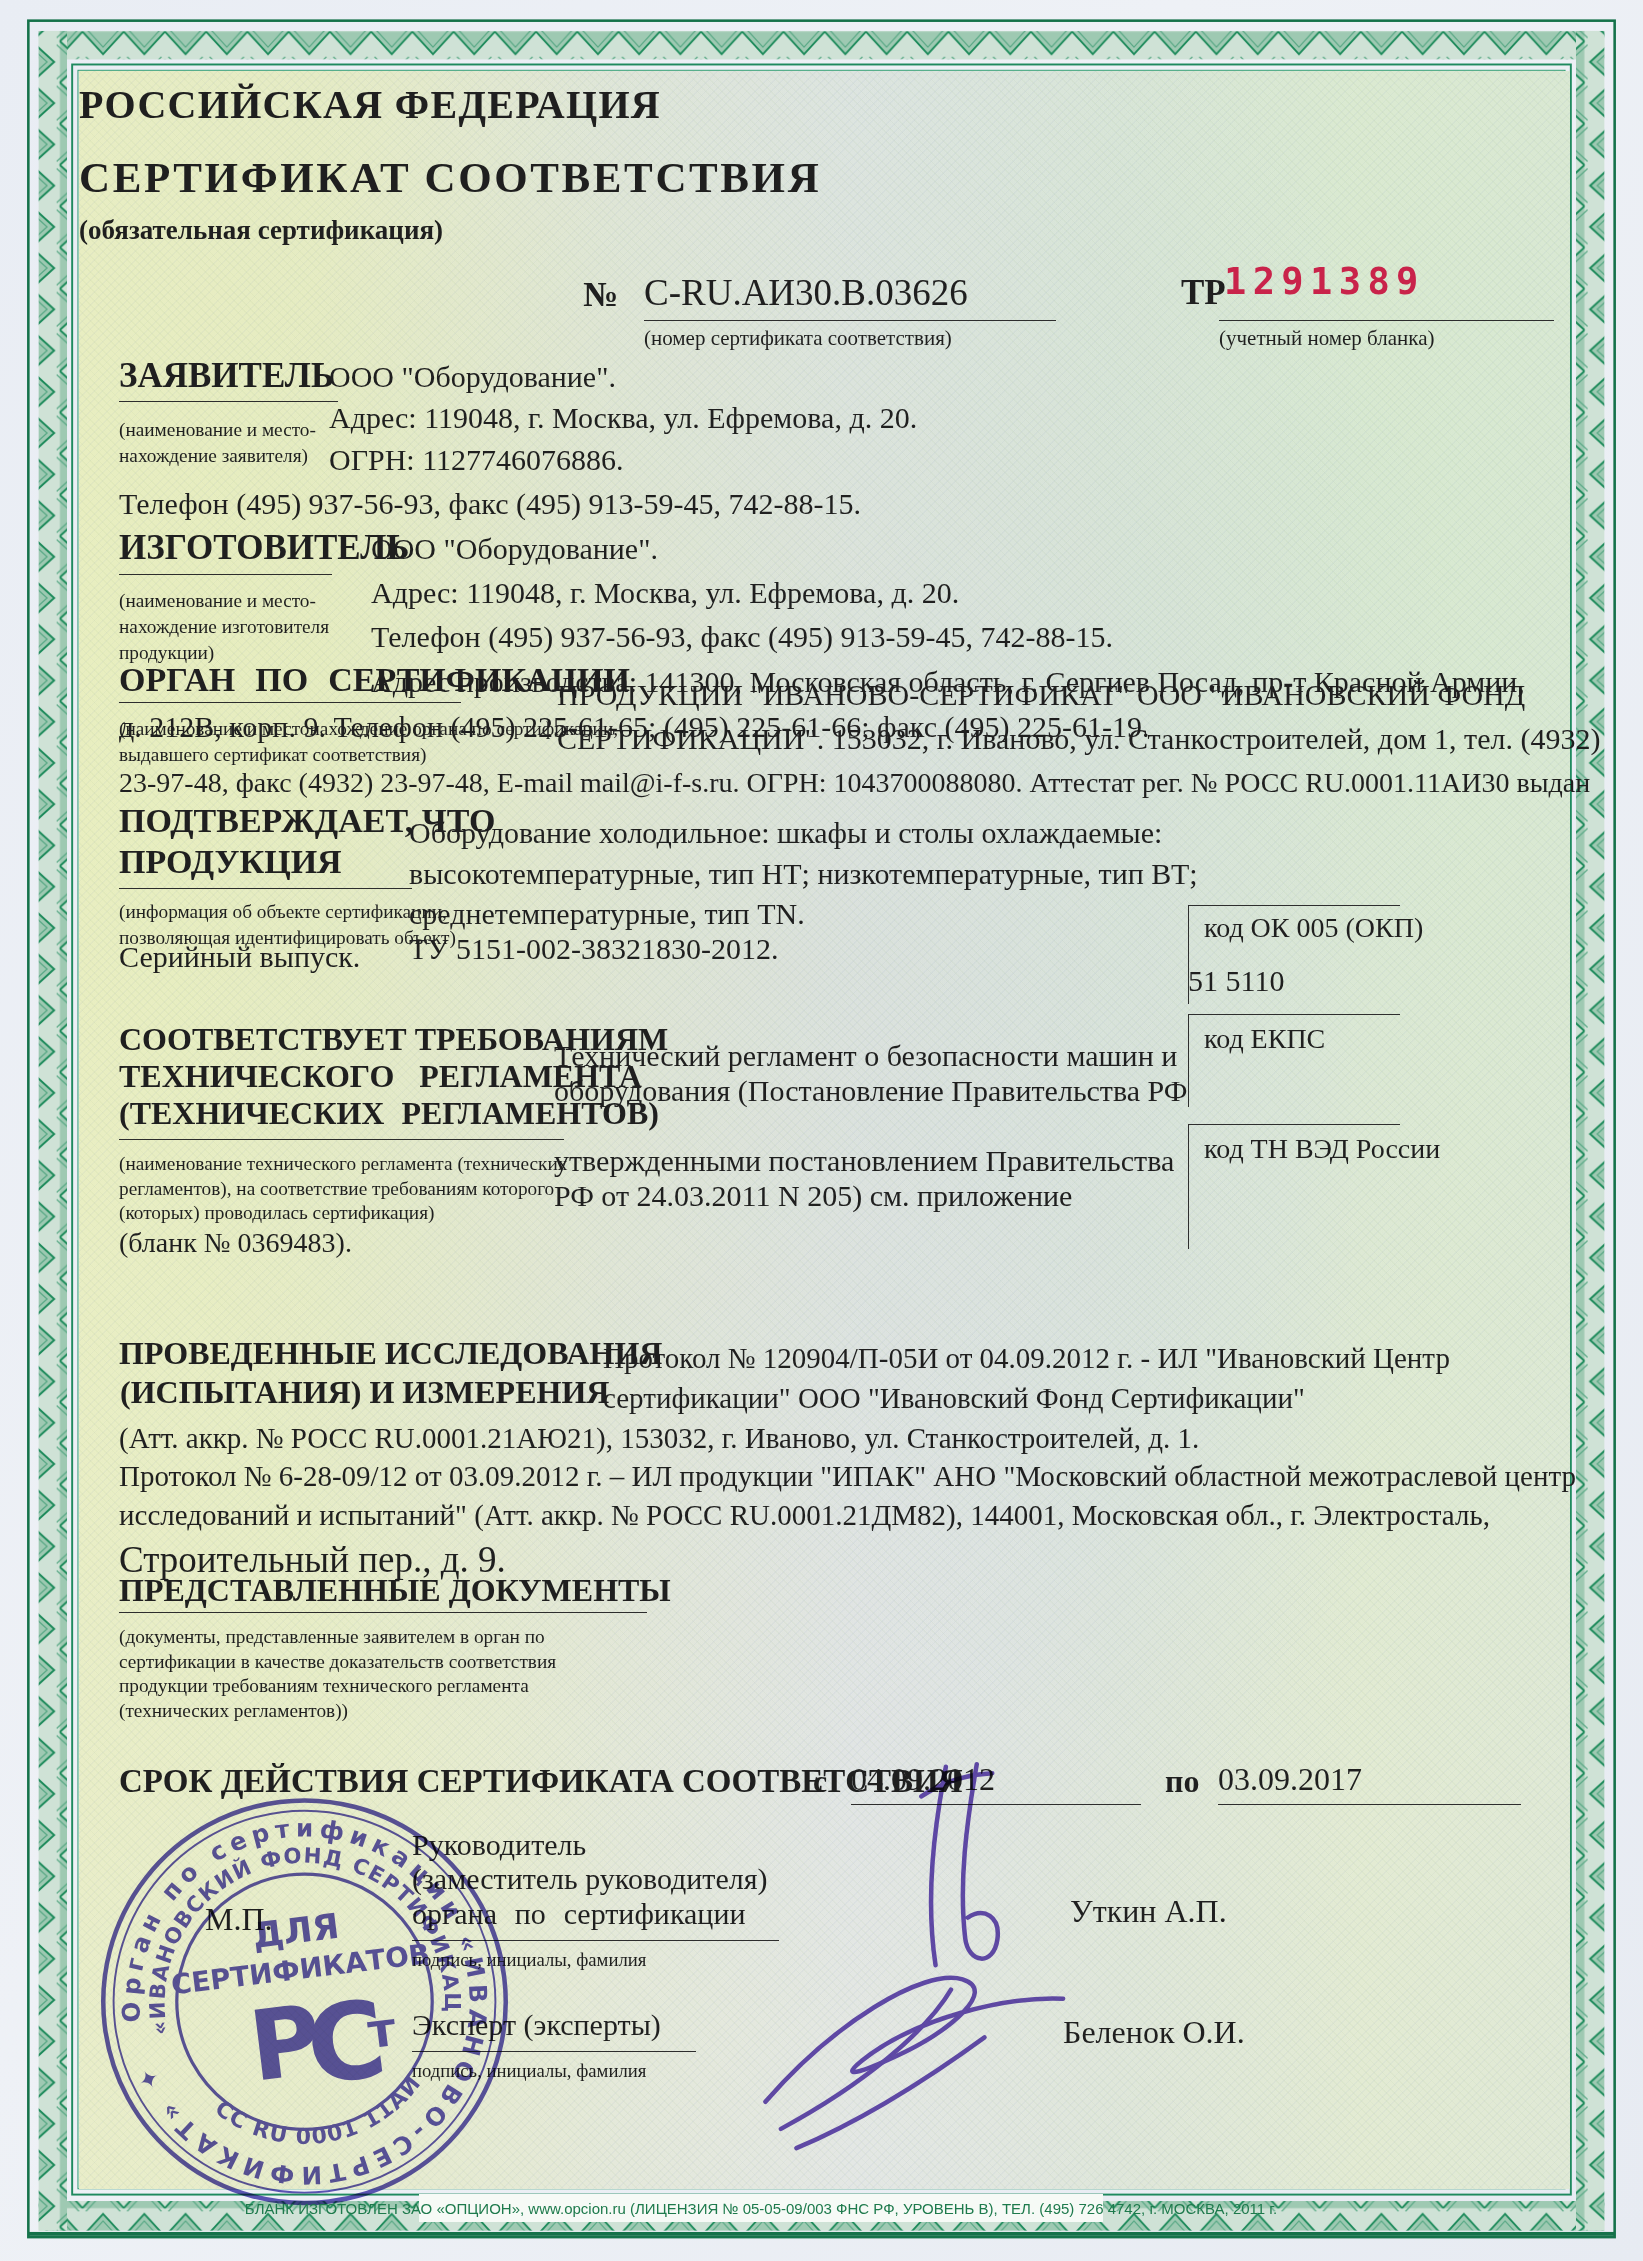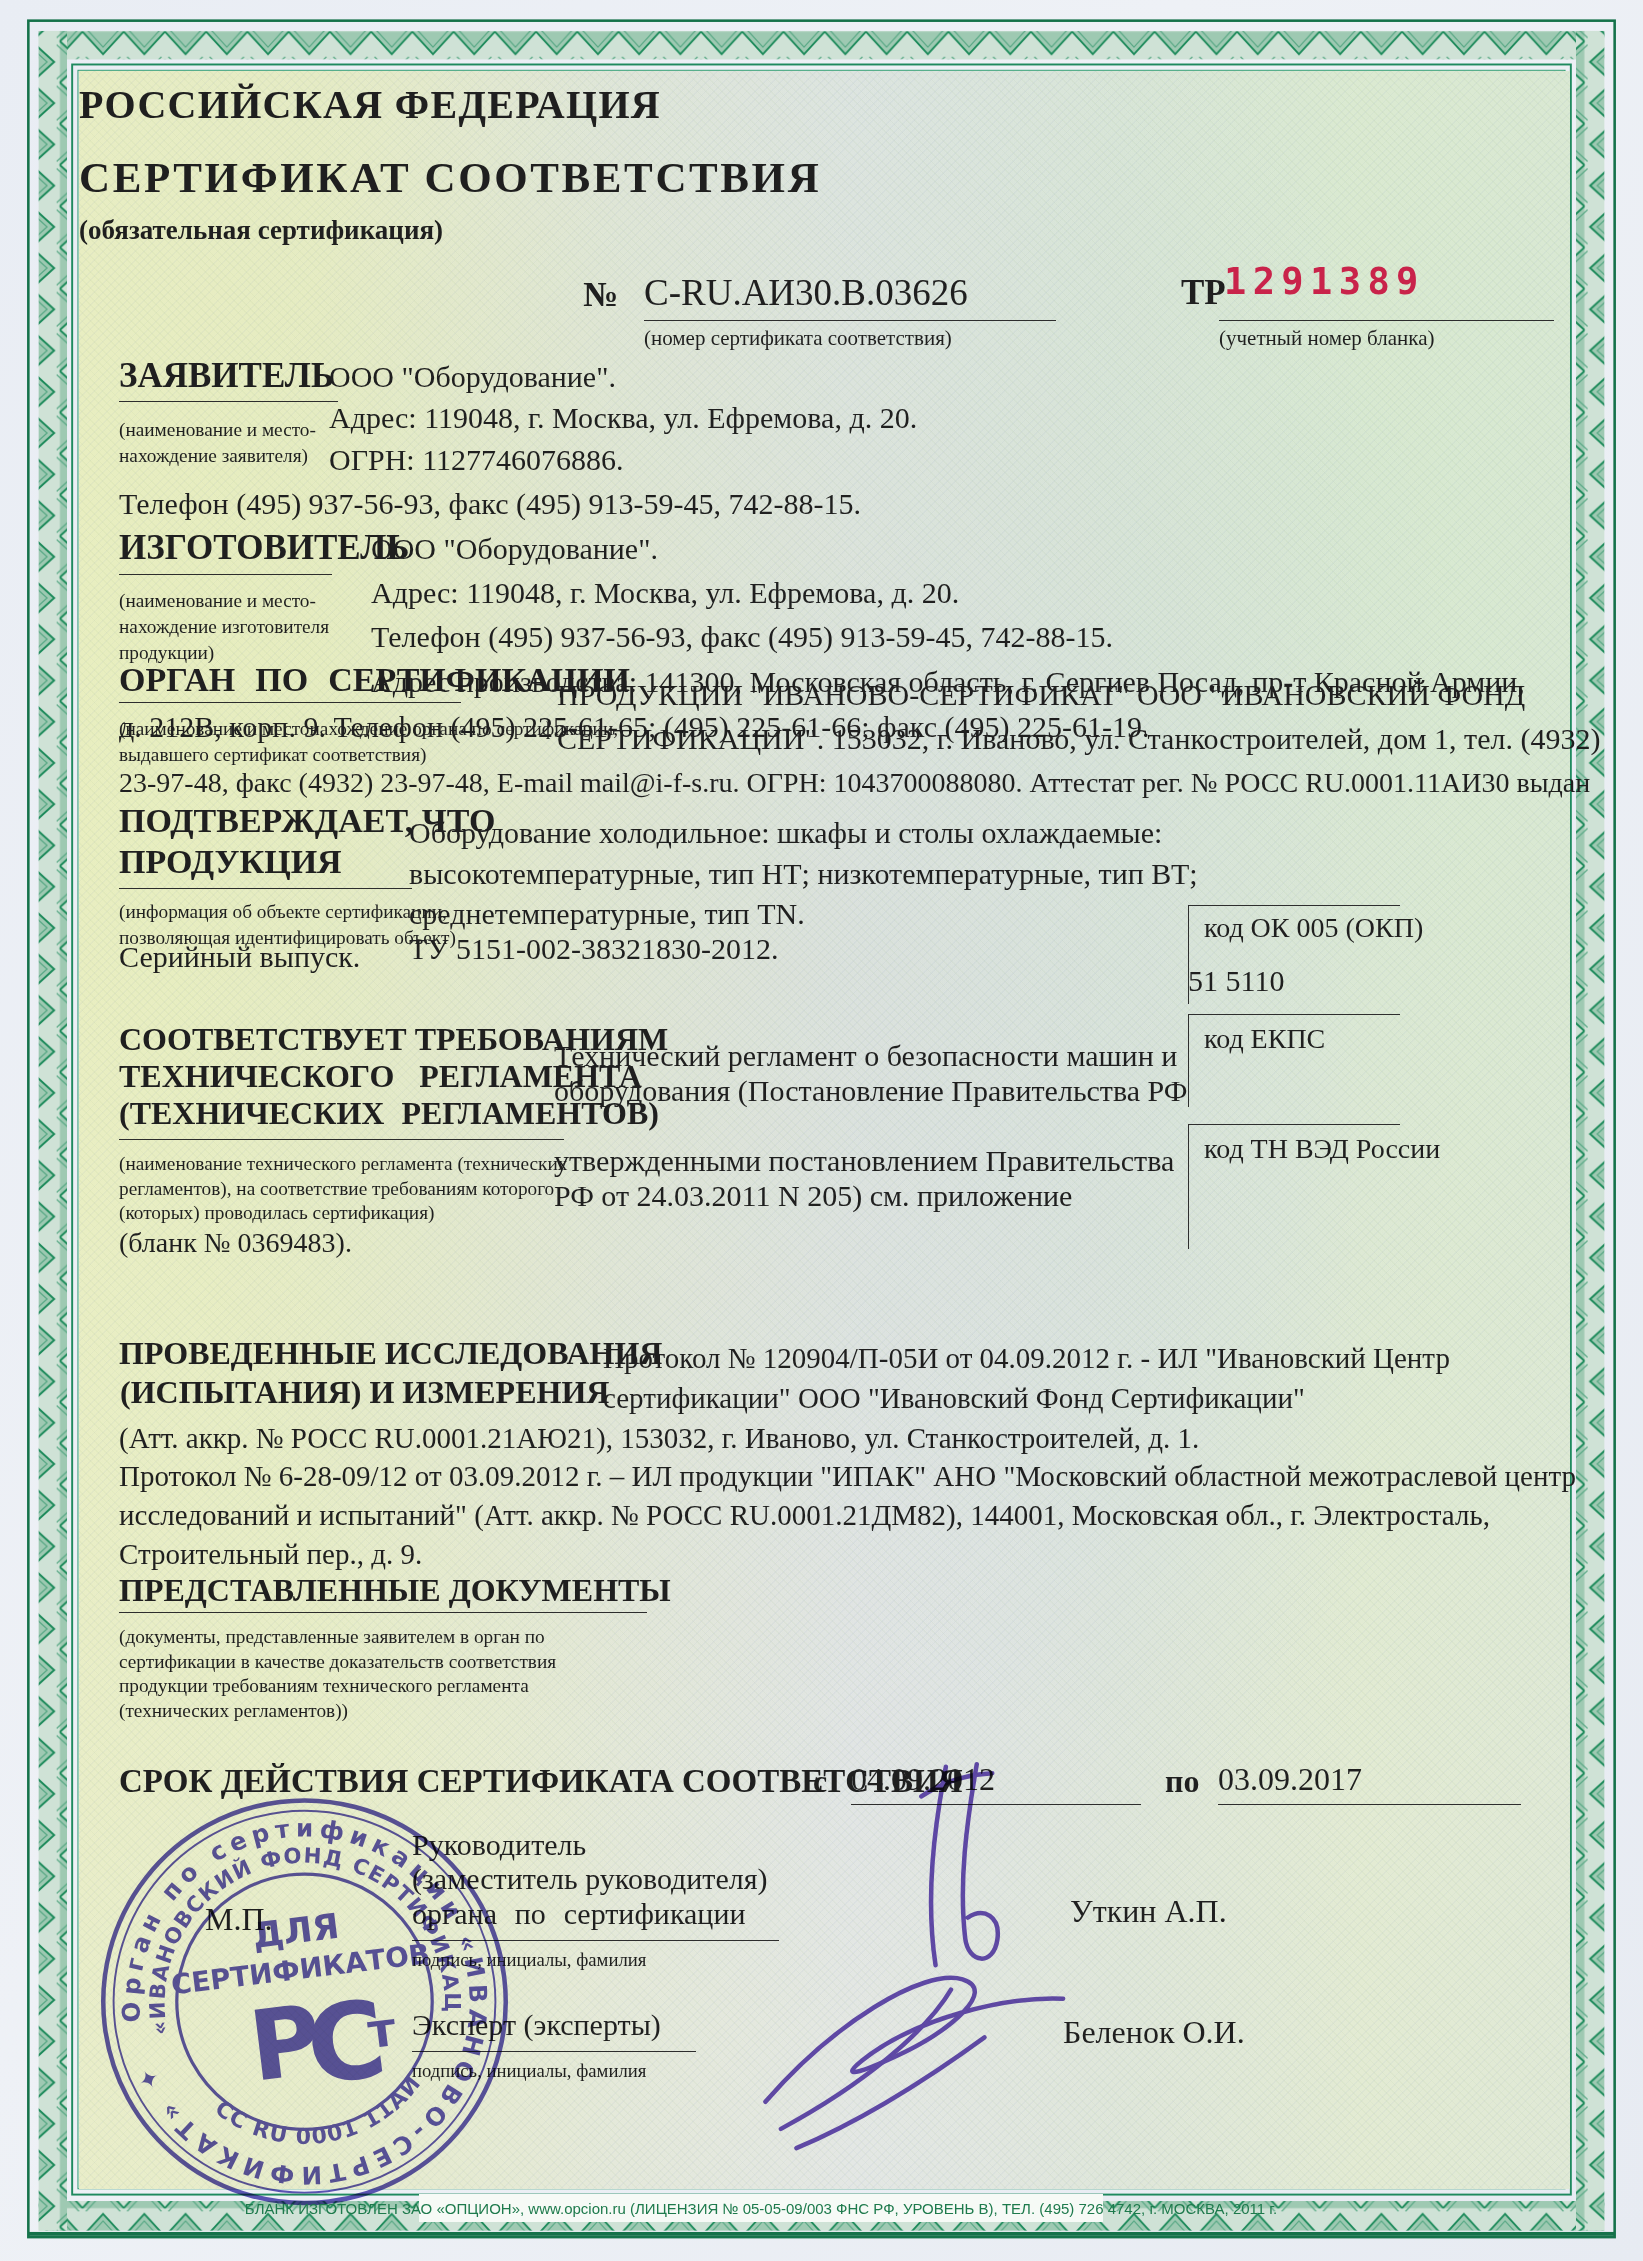--- a/index.html
+++ b/index.html
@@ -146,21 +146,21 @@
   <div class="t" style="left:554px;top:1144px;">утвержденными постановлением Правительства</div>
   <div class="t" style="left:554px;top:1179px;">РФ от 24.03.2011 N 205) см. приложение</div>
 
   <div class="t b" style="left:119px;top:1335px;font-size:32px;">ПРОВЕДЕННЫЕ ИССЛЕДОВАНИЯ</div>
   <div class="t b" style="left:120px;top:1374px;font-size:32px;">(ИСПЫТАНИЯ) И ИЗМЕРЕНИЯ</div>
   <div class="t" style="left:603px;top:1342px;font-size:29px;">Протокол № 120904/П-05И от 04.09.2012 г. - ИЛ "Ивановский Центр</div>
   <div class="t" style="left:603px;top:1382px;font-size:29px;">сертификации" ООО "Ивановский Фонд Сертификации"</div>
   <div class="t" style="left:119px;top:1422px;font-size:29px;">(Атт. аккр. № РОСС RU.0001.21АЮ21), 153032, г. Иваново, ул. Станкостроителей, д. 1.</div>
   <div class="t" style="left:119px;top:1460px;font-size:29px;">Протокол № 6-28-09/12 от 03.09.2012 г. – ИЛ продукции "ИПАК" АНО "Московский областной межотраслевой центр</div>
   <div class="t" style="left:119px;top:1499px;font-size:29px;">исследований и испытаний" (Атт. аккр. № РОСС RU.0001.21ДМ82), 144001, Московская обл., г. Электросталь,</div>
-  <div class="t" style="left:119px;top:1538px;font-size:29px;">Строительный пер., д. 9.</div>
+  <div class="t" style="left:119px;top:1538px;font-size:37px;">Строительный пер., д. 9.</div>
 
   <div class="t b" style="left:119px;top:1572px;font-size:32px;">ПРЕДСТАВЛЕННЫЕ ДОКУМЕНТЫ</div>
   <div class="rule" style="left:119px;top:1612px;width:528px;height:1.3px;"></div>
   <div class="t cap" style="left:119px;top:1626px;">(документы, представленные заявителем в орган по</div>
   <div class="t cap" style="left:119px;top:1651px;">сертификации в качестве доказательств соответствия</div>
   <div class="t cap" style="left:119px;top:1675px;">продукции  требованиям  технического  регламента</div>
   <div class="t cap" style="left:119px;top:1700px;">(технических регламентов))</div>
 
   <div class="t b" style="left:119px;top:1763px;font-size:33px;">СРОК ДЕЙСТВИЯ СЕРТИФИКАТА СООТВЕТСТВИЯ</div>
   <div class="t b" style="left:813px;top:1763px;font-size:32px;">с</div>

